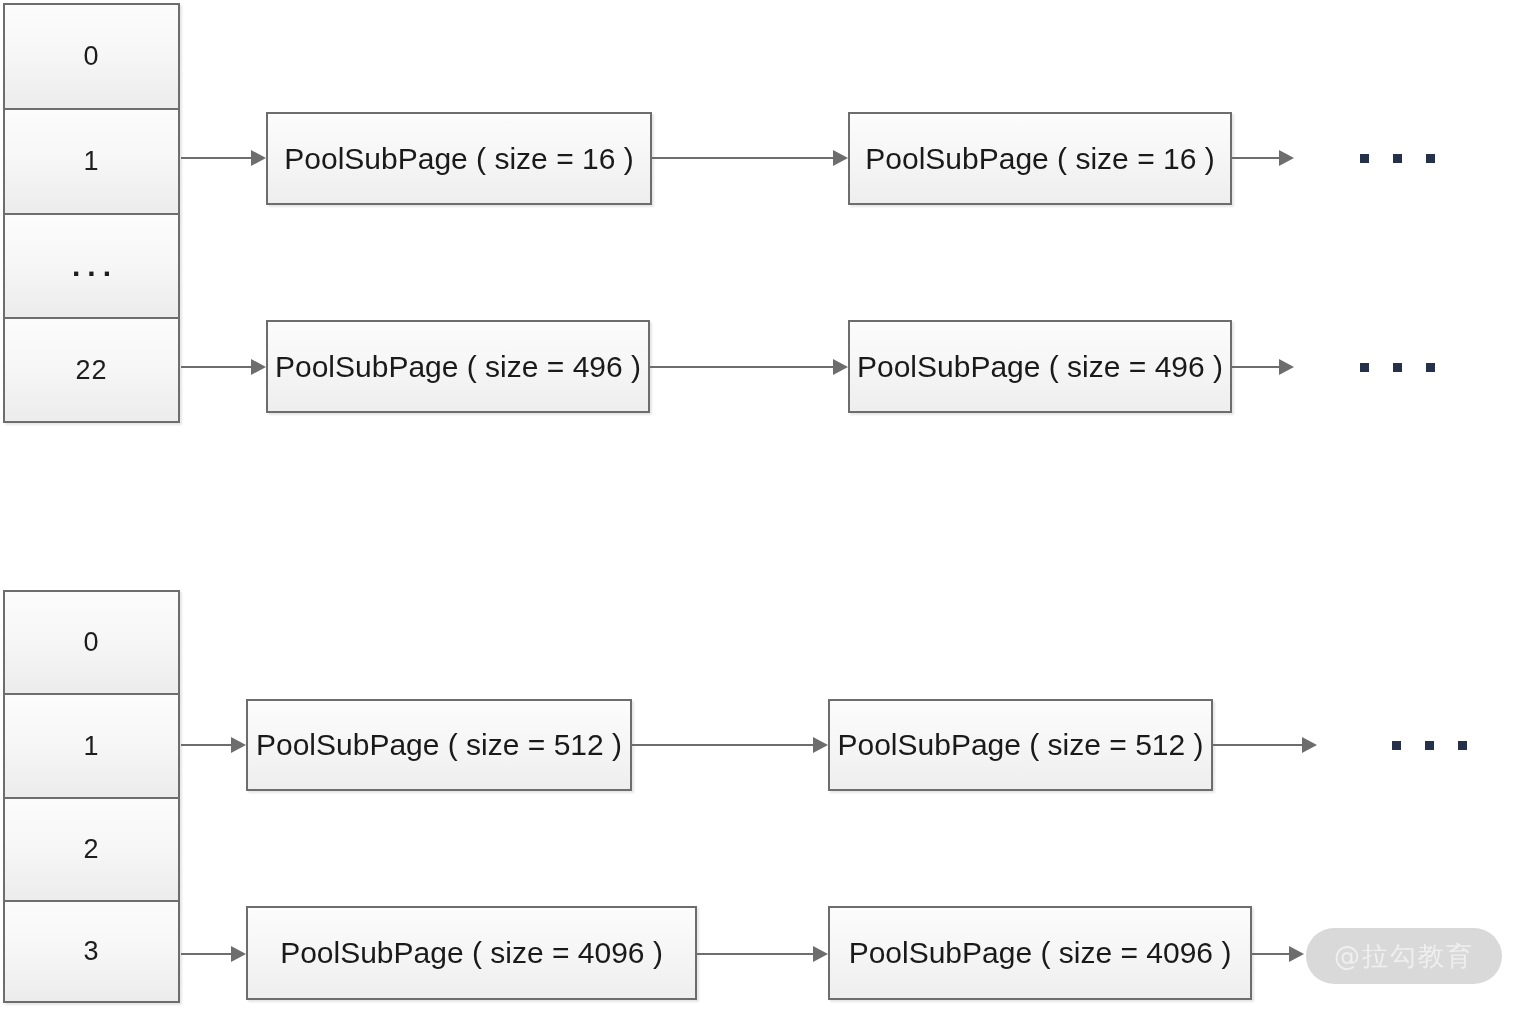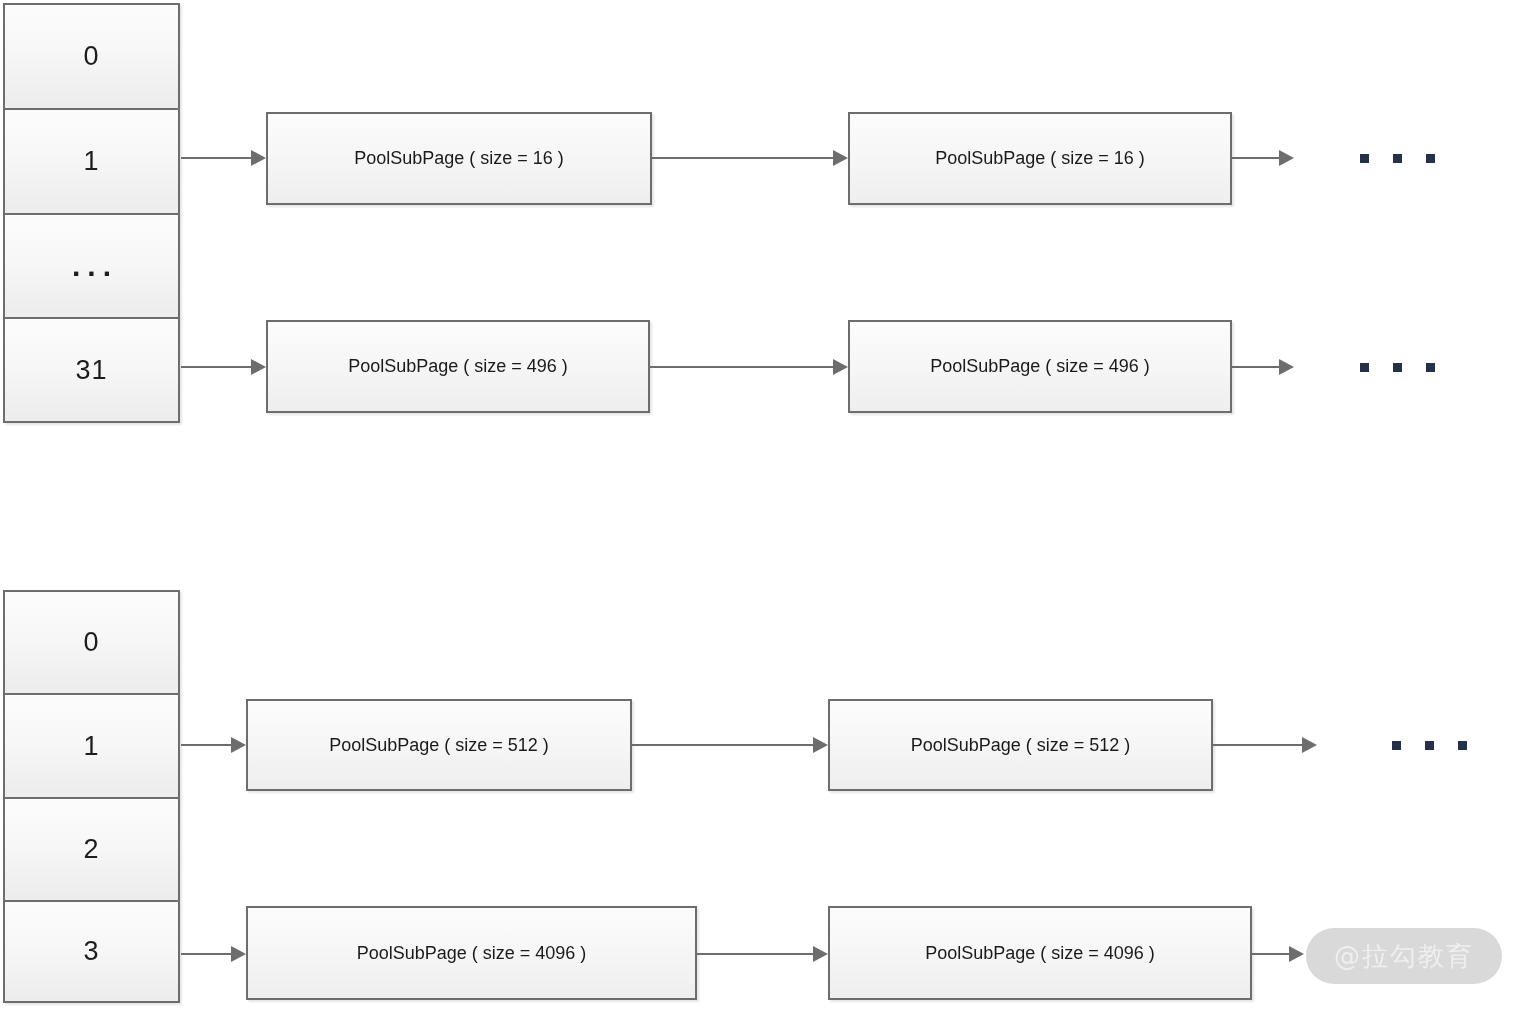--- a/index.html
+++ b/index.html
@@ -54,21 +54,21 @@
   
   .node {
     position: absolute;
     box-sizing: border-box;
     border: 2px solid #6d6d6d;
     background: linear-gradient(to bottom, #fcfcfc 0%, #f7f7f7 40%, #eeeeee 100%);
     box-shadow: 2px 2px 2px rgba(0,0,0,0.10);
     display: flex;
     align-items: center;
     justify-content: center;
-    font-size: 18px;
+    font-size: 30px;
     color: #1a1a1a;
     white-space: nowrap;
   }
 
   
   .edge {
     position: absolute;
     height: 2px;
     background: #6d6d6d;
   }
@@ -110,21 +110,21 @@
 </style>
 </head>
 <body>
 
 <div class="canvas">
 
   <div class="idx-table" style="left:3px; top:3px; width:177px; height:420px;">
     <div class="idx-cell" style="height:105px;">0</div>
     <div class="idx-cell" style="height:105px;">1</div>
     <div class="idx-cell dots" style="height:104px;">...</div>
-    <div class="idx-cell" style="height:102px;">31</div>
+    <div class="idx-cell" style="height:102px;">22</div>
   </div>
 
   <div class="edge" style="left:181px; top:157px; width:70px;"></div>
   <div class="arrowhead" style="left:251px; top:150px;"></div>
 
   <div class="node" style="left:266px; top:112px; width:386px; height:93px;">PoolSubPage ( size = 16 )</div>
 
   <div class="edge" style="left:652px; top:157px; width:181px;"></div>
   <div class="arrowhead" style="left:833px; top:150px;"></div>
 

